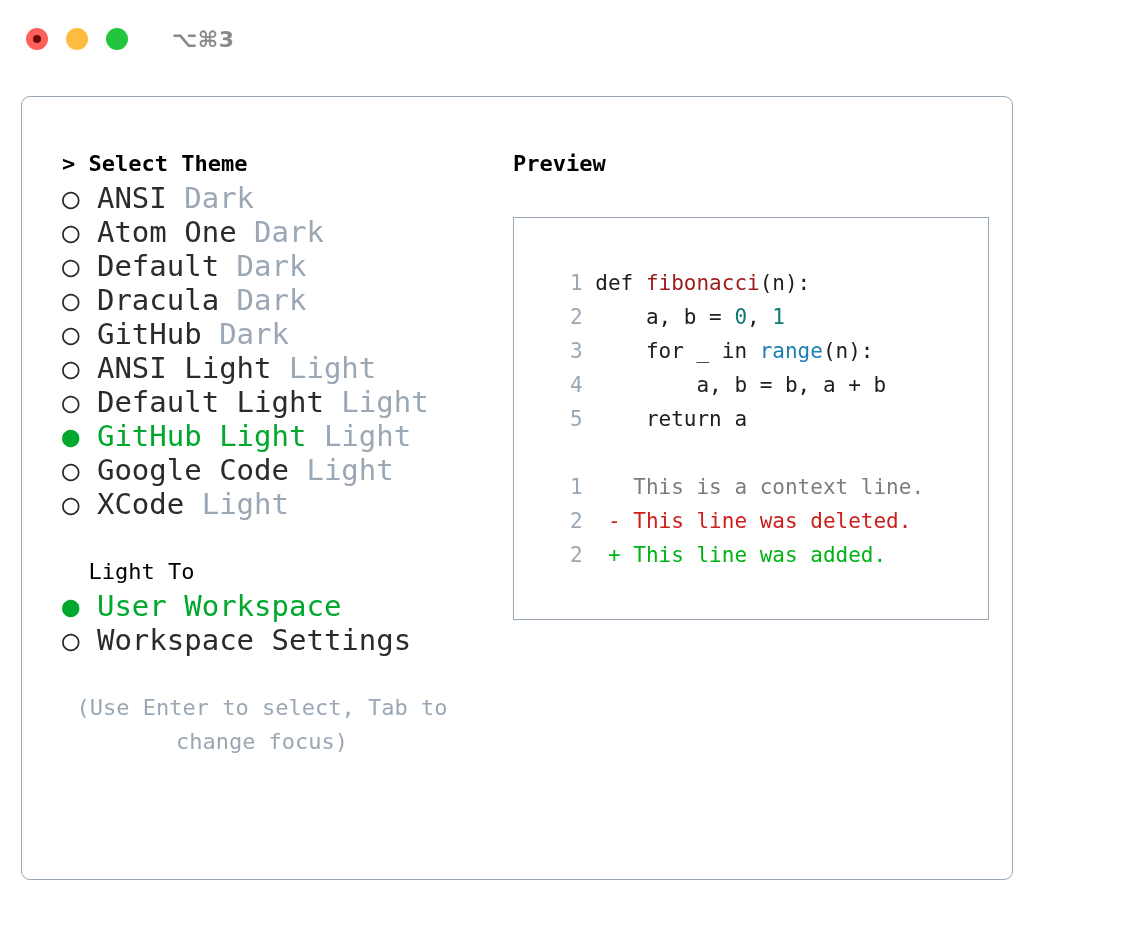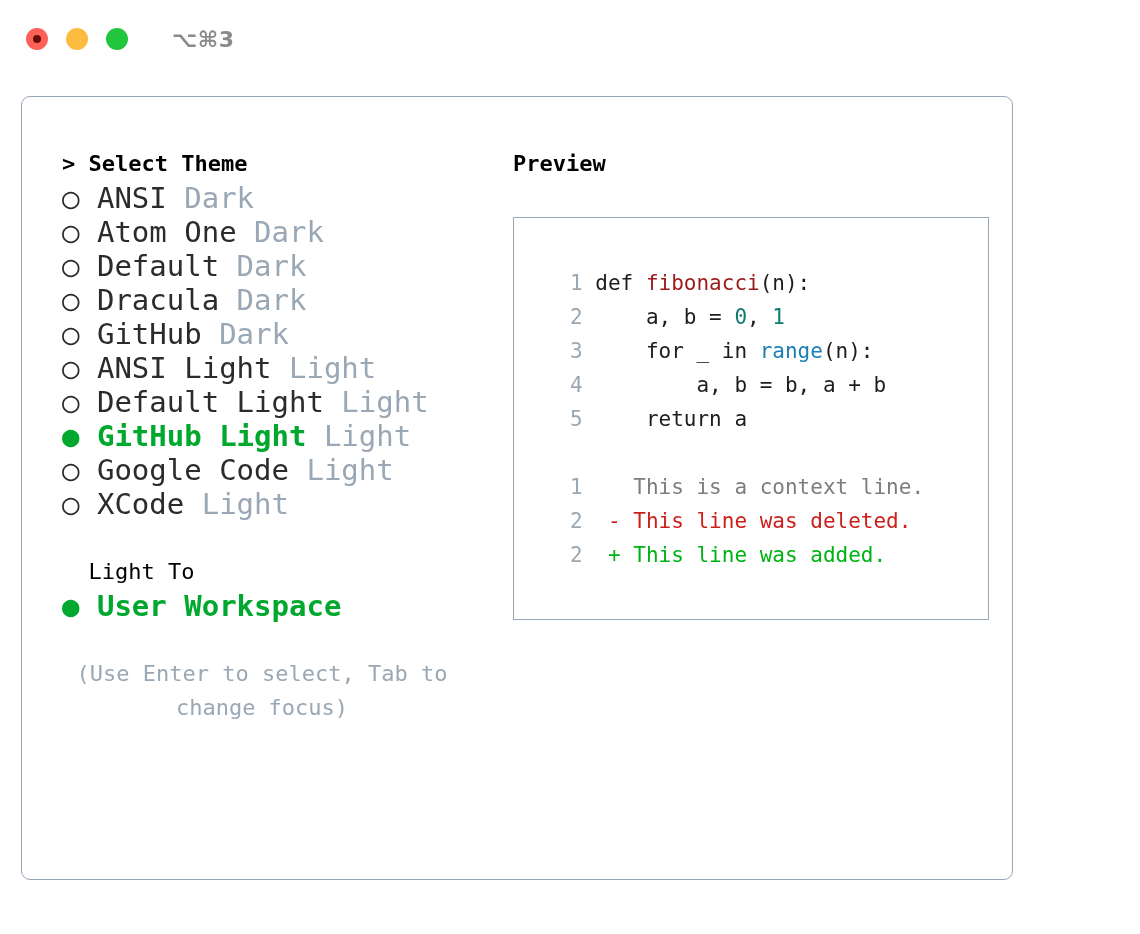--- a/index.html
+++ b/index.html
@@ -103,21 +103,21 @@
   .row {
     font-size: 29px;
     line-height: 34px;
     white-space: pre;
     color: #2b2b2b;
   }
   .row .marker {
     color: #2b2b2b;
   }
   .row.selected .marker { color: #00a82d; }
-  .row.selected .label  { color: #00a82d; font-weight: bold; }
+  .row.selected .label  { color: #00a82d; }
   .row .label  { color: #2b2b2b; }
   .row .variant { color: #9aa7b4; }
 
   .spacer-row { height: 34px; }
 
   #hint {
     margin-top: 34px;
     font-size: 22px;
     line-height: 34px;
     color: #9aa7b4;
@@ -203,20 +203,21 @@
             <div class="row selected"><span class="marker">●</span><span class="label"> GitHub Light</span><span class="variant"> Light</span></div>
             <div class="row"><span class="marker">○</span><span class="label"> Google Code</span><span class="variant"> Light</span></div>
             <div class="row"><span class="marker">○</span><span class="label"> XCode</span><span class="variant"> Light</span></div>
           </div>
 
         <div class="spacer-row"></div>
 
         <div class="hdr">  <span>Light To</span></div>
         <div id="apply-list">
             <div class="row selected"><span class="marker">●</span><span class="label"> User Workspace</span></div>
+            <div class="row"><span class="marker">○</span><span class="label"> Workspace Settings</span></div>
           </div>
 
         <div id="hint">(Use Enter to select, Tab to change focus)</div>
       </div>
 
       <div id="right">
         <div id="preview-title">Preview</div>
         <div id="preview-box">
           <div id="code"><div class="cl"><span class="ln">1</span> <span class="tok-plain">def </span><span class="tok-func">fibonacci</span><span class="tok-plain">(n):</span></div><div class="cl"><span class="ln">2</span> <span class="tok-plain">    a, b = </span><span class="tok-num">0</span><span class="tok-plain">, </span><span class="tok-num">1</span></div><div class="cl"><span class="ln">3</span> <span class="tok-plain">    for _ in </span><span class="tok-builtin">range</span><span class="tok-plain">(n):</span></div><div class="cl"><span class="ln">4</span> <span class="tok-plain">        a, b = b, a + b</span></div><div class="cl"><span class="ln">5</span> <span class="tok-plain">    return a</span></div><div class="blank-line"></div><div class="cl"><span class="ln">1</span><span class="diff-ctx">    </span><span class="diff-ctx">This is a context line.</span></div><div class="cl"><span class="ln">2</span><span class="diff-del">  - </span><span class="diff-del">This line was deleted.</span></div><div class="cl"><span class="ln">2</span><span class="diff-add">  + </span><span class="diff-add">This line was added.</span></div></div>
         </div>

